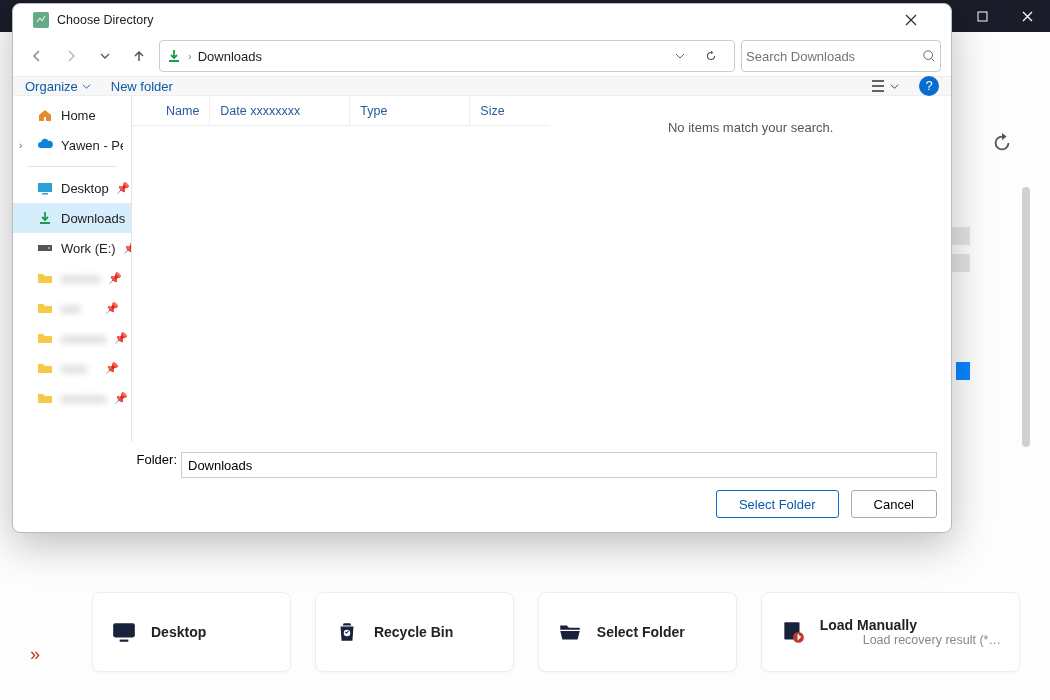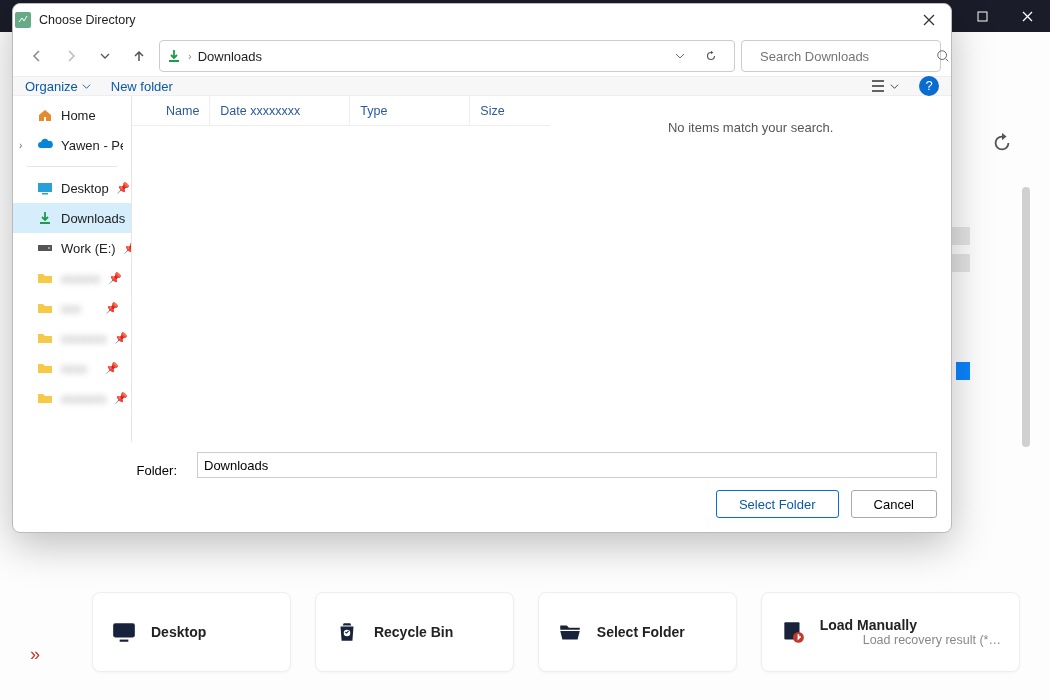--- a/index.html
+++ b/index.html
@@ -17,35 +17,35 @@
 .bg-card { flex: 1; height: 80px; background: #fff; border: 1px solid #eee; border-radius: 8px; box-shadow: 0 1px 3px rgba(0,0,0,.04); display: flex; align-items: center; gap: 14px; padding: 0 18px; cursor: pointer; }
 .bg-card .ic { width: 26px; height: 26px; color: #18223a; flex-shrink:0; }
 .bg-card .tcol { display:flex; flex-direction:column; overflow:hidden; }
 .bg-card .t1 { font-size: 14px; font-weight: 600; color: #222; white-space:nowrap; }
 .bg-card .t2 { font-size: 12.5px; color: #888; white-space:nowrap; overflow:hidden; text-overflow:ellipsis;margin-left:43px;}
 .bg-expand { position: absolute; left: 30px; bottom: 35px; color: #c0392b; font-size: 18px; cursor:pointer;}
 .bg-gray-block { position:absolute; right:80px; width:18px; height:18px; background:#e3e3e3;}
 
 
 .dialog { position: absolute; left: 12px; top: 3px; width: 940px; height: 530px; background: #fff; border: 1px solid #bbb; border-radius: 8px; box-shadow: 0 12px 40px rgba(0,0,0,.25); display: flex; flex-direction: column; }
-.dlg-title { height: 32px; display: flex; align-items: center; padding: 0 2px; }
+.dlg-title { height: 32px; display: flex; align-items: center; padding: 0 20px; }
 .dlg-title .appicon { width: 16px; height: 16px; margin-right: 8px; }
 .dlg-title .txt { font-size: 12.5px; color: #222; }
 .dlg-title .spacer { flex: 1; }
 .dlg-title .close { width: 40px; height: 28px; display:flex;align-items:center;justify-content:center; cursor:pointer; font-size: 14px;}
 .dlg-nav { height: 40px; display: flex; align-items: center; gap: 6px; padding: 0 10px; }
 .navbtn { width: 28px; height: 28px; display:flex;align-items:center;justify-content:center; color:#555; cursor:pointer; border-radius:3px;}
 .navbtn.disabled{color:#bbb;cursor:default;}
 .addrbar { flex: 1; height: 32px; border: 1px solid #ccc; border-radius: 4px; display: flex; align-items: center; padding: 0 6px; gap: 6px; }
 .addrbar .dlicon { color: #1a9c4a; }
 .addrbar .sep { color: #888; font-size: 11px; }
 .addrbar .crumb { font-size: 13px; color: #222; cursor:pointer;}
 .addrbar .grow { flex: 1; }
 .addrbar .drop, .addrbar .reload { width: 24px; text-align: center; color: #555; cursor:pointer;}
-.searchbox { width: 200px; height: 32px; border: 1px solid #ccc; border-radius: 4px; display: flex; align-items: center; padding: 0 18px; }
+.searchbox { width: 200px; height: 32px; border: 1px solid #ccc; border-radius: 4px; display: flex; align-items: center; padding: 0 4px; }
 .searchbox input { border: none; outline: none; flex: 1; font-size: 13px; background:transparent;}
 .searchbox .sicon { color: #555; font-size: 13px;}
 .dlg-toolbar { height: 20px; background: #f7f7f7; border-top:1px solid #eee; border-bottom:1px solid #eee; display:flex; align-items:center; padding:0 12px; gap:20px;}
 .dlg-toolbar .link { color: #0a5aa8; font-size: 13px; cursor:pointer; display:flex; align-items:center; gap:4px;}
 .dlg-toolbar .grow{flex:1;}
 .dlg-toolbar .viewbtn{color:#333;cursor:pointer;display:flex;align-items:center;gap:4px;}
 .dlg-toolbar .help{width:20px;height:20px;border-radius:50%;background:#0a6cce;color:#fff;text-align:center;font-size:13px;line-height:20px;cursor:pointer;}
 
 .dlg-body { flex:1; display:flex; overflow:hidden;}
 .sidebar { width: 119px; border-right: 1px solid #e5e5e5; overflow-y:auto; padding-top:4px;}
@@ -58,21 +58,21 @@
 .side-sep{height:1px;background:#e5e5e5;margin:6px 14px;}
 .blur{color:transparent;text-shadow:0 0 6px #999;}
 
 .filearea { flex:1; display:flex; flex-direction:row;}
 .cols { height: 30px; display:flex; align-items:center; border-bottom:1px solid #eee; font-size:12.5px; color:#2a5a9c;}
 .cols > div { padding:0 10px; border-right:1px solid #eee; height:100%; display:flex; align-items:center; cursor:pointer;}
 .cols .c1{flex:1;padding-left:34px;} .cols .c2{width:140px;} .cols .c3{width:120px;} .cols .c4{width:80px;border-right:none;}
 .nomatch{flex:1;display:flex;justify-content:center;padding-top:24px;font-size:13px;color:#555;}
 
 .dlg-footer{padding:10px 14px 14px 14px;display:flex;flex-direction:column;gap:12px;}
-.folderrow{display:flex;align-items:flex-end;gap:20px;}
+.folderrow{display:flex;align-items:flex-start;gap:4px;}
 .folderrow label{font-size:13px;width:150px;text-align:right;}
 .folderrow input{flex:1;height:26px;border:1px solid #ccc;padding:0 6px;font-size:13px;}
 .btnrow{display:flex;justify-content:flex-end;gap:12px;}
 .btn{height:28px;padding:0 22px;border:1px solid #aaa;background:#fff;border-radius:3px;font-size:13px;cursor:pointer;}
 .btn.primary{border-color:#0a6cce;color:#0a5aa8;}
 
 svg{display:block;}
 .folder-ic{fill:#f7c948;}
 </style>
 </head>

